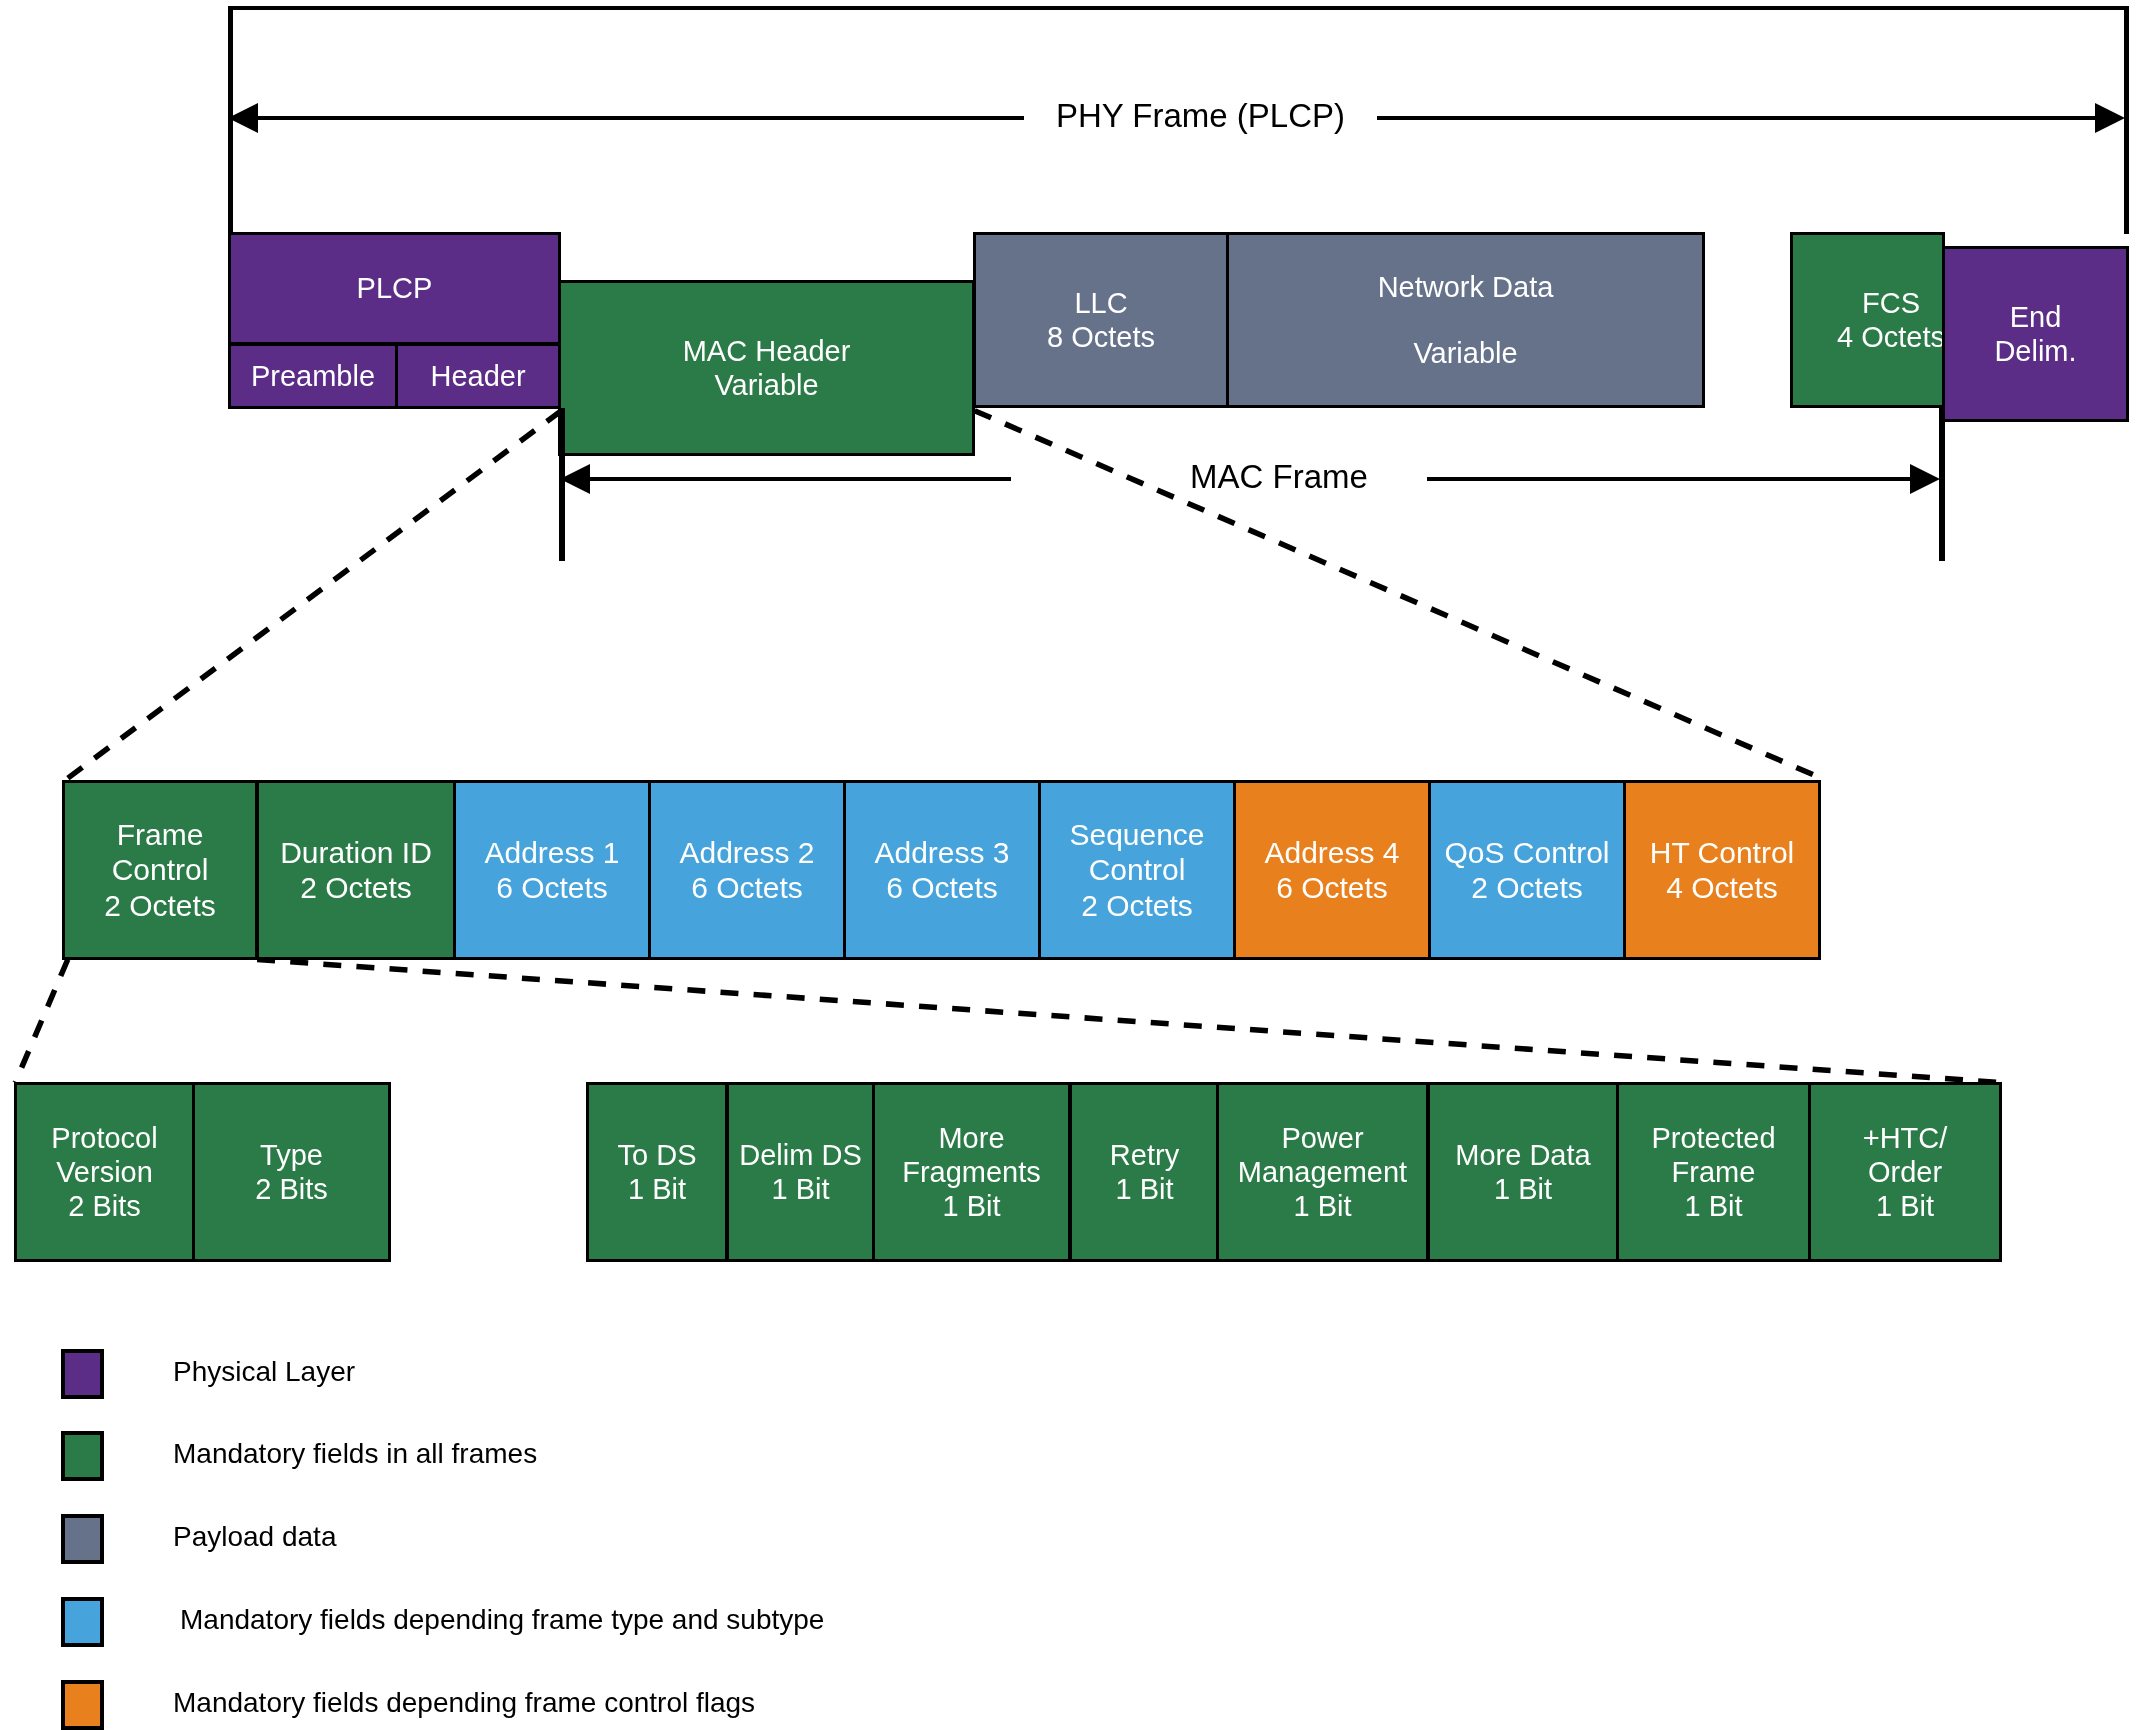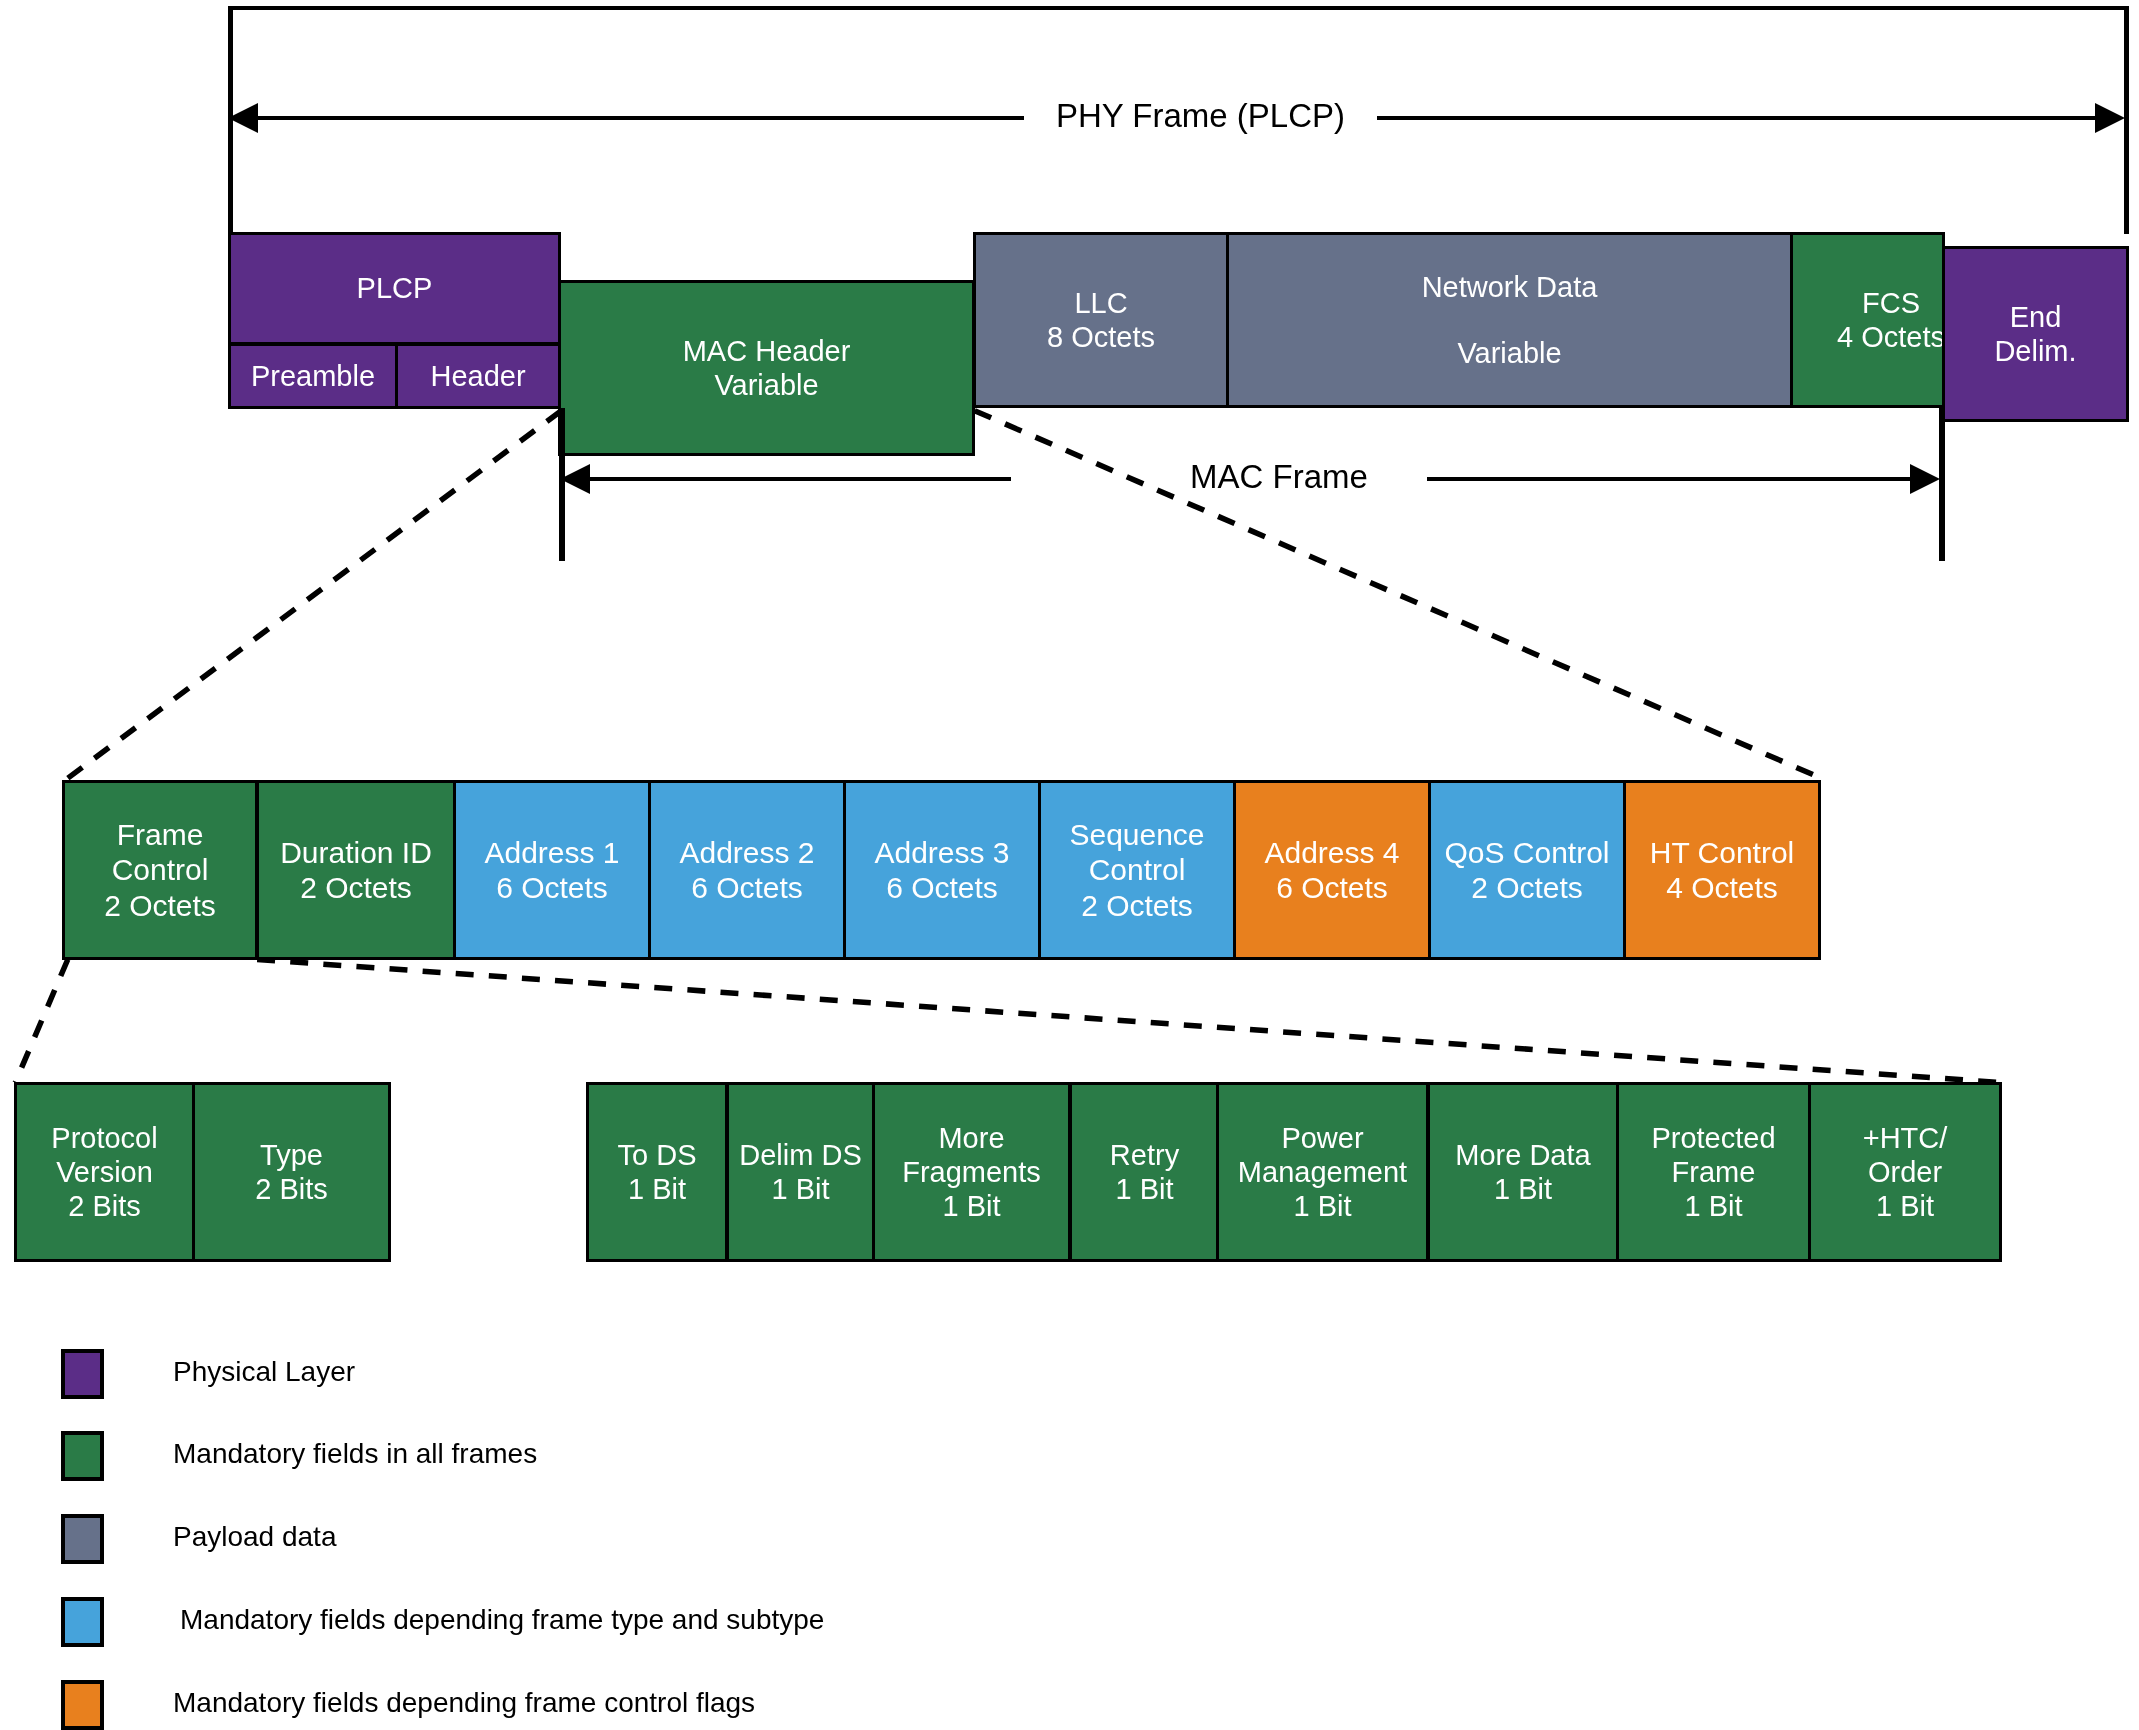--- a/index.html
+++ b/index.html
@@ -128,21 +128,21 @@
   <div class="cell c-green row1" style="left:558px; top:232px; width:417px; height:176px;margin-top:48px;">
     <span class="l1">MAC Header</span>
     <span class="l2">Variable</span>
   </div>
 
   <div class="cell c-gray row1" style="left:973px; top:232px; width:256px; height:176px;">
     <span class="l1">LLC</span>
     <span class="l2">8 Octets</span>
   </div>
 
-  <div class="cell c-gray row1" style="left:1226px; top:232px; width:567px; height:176px;gap:32px;">
+  <div class="cell c-gray row1" style="left:1226px; top:232px; width:479px; height:176px;gap:32px;">
     <span class="l1">Network Data</span>
     <span class="l2">Variable</span>
   </div>
 
   <div class="cell c-green row1" style="left:1790px; top:232px; width:155px; height:176px;padding-left:47px;">
     <span class="l1">FCS</span>
     <span class="l2">4 Octets</span>
   </div>
 
   <div class="cell c-purple row1" style="left:1942px; top:232px; width:187px; height:176px;margin-top:14px;">

